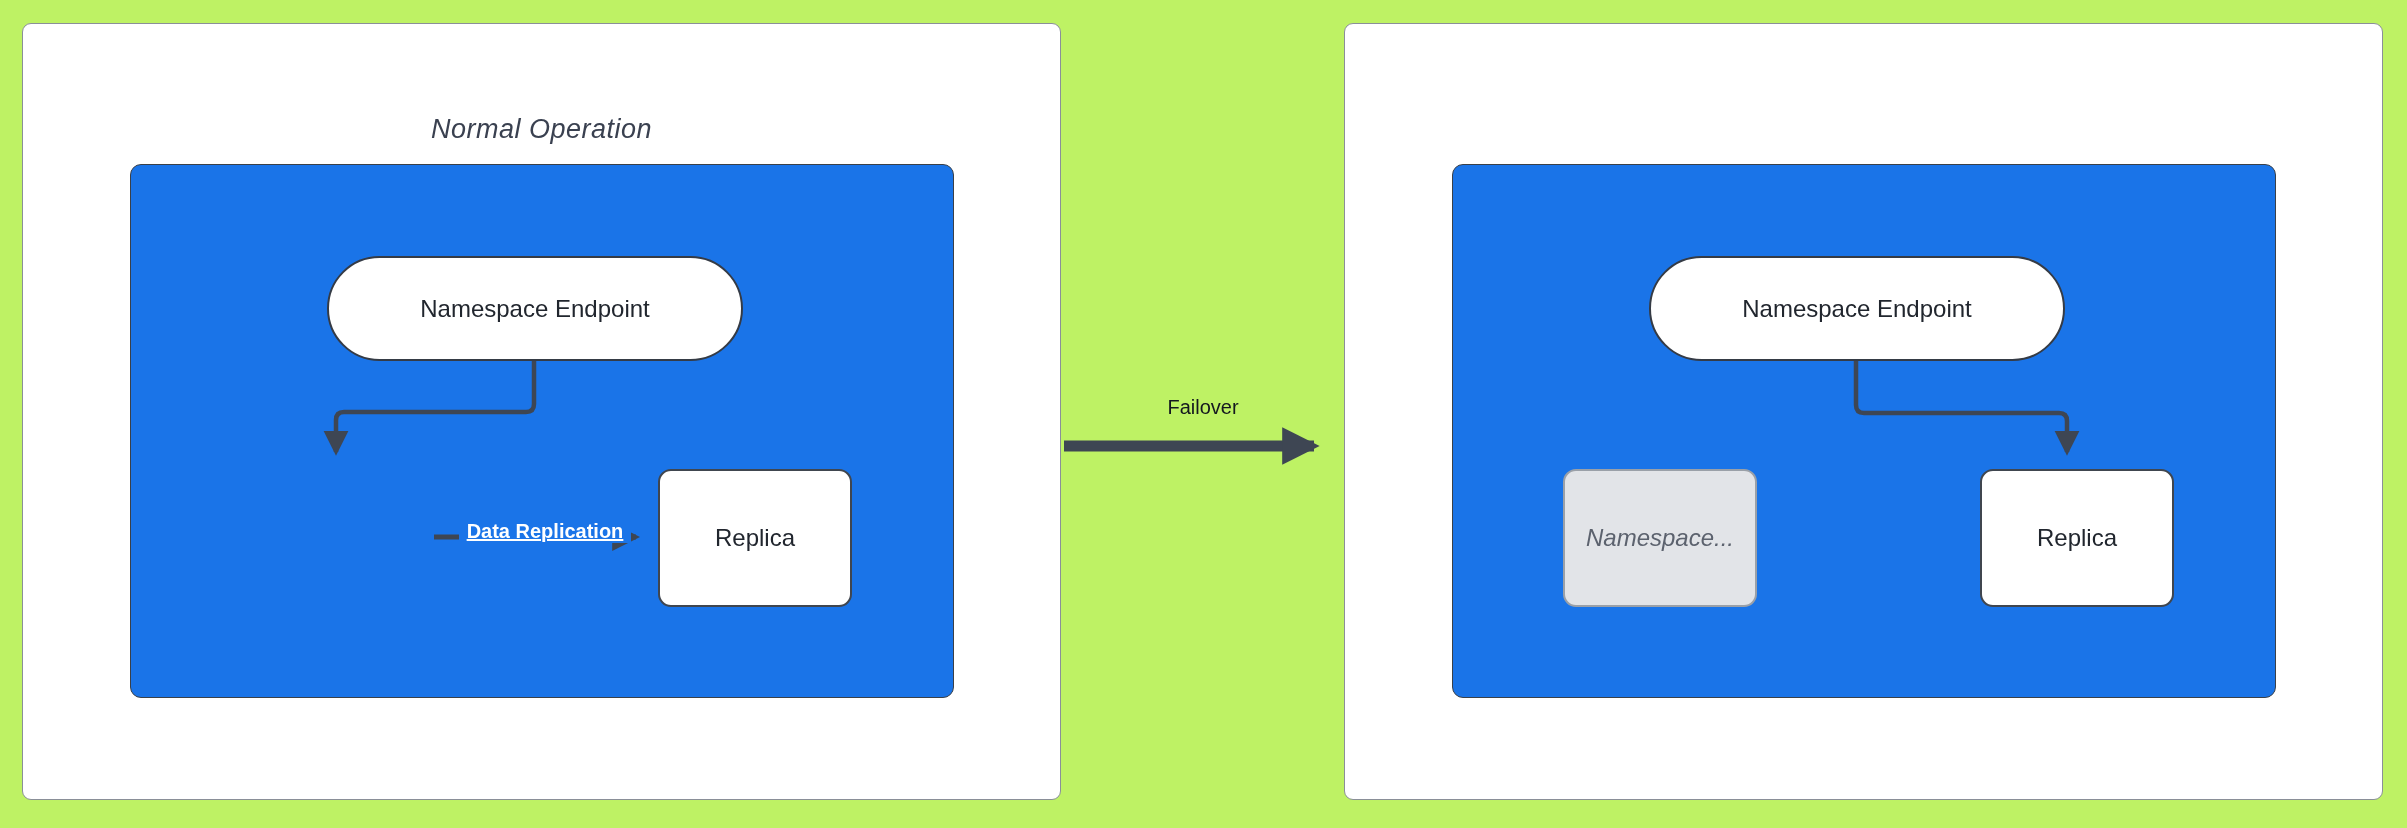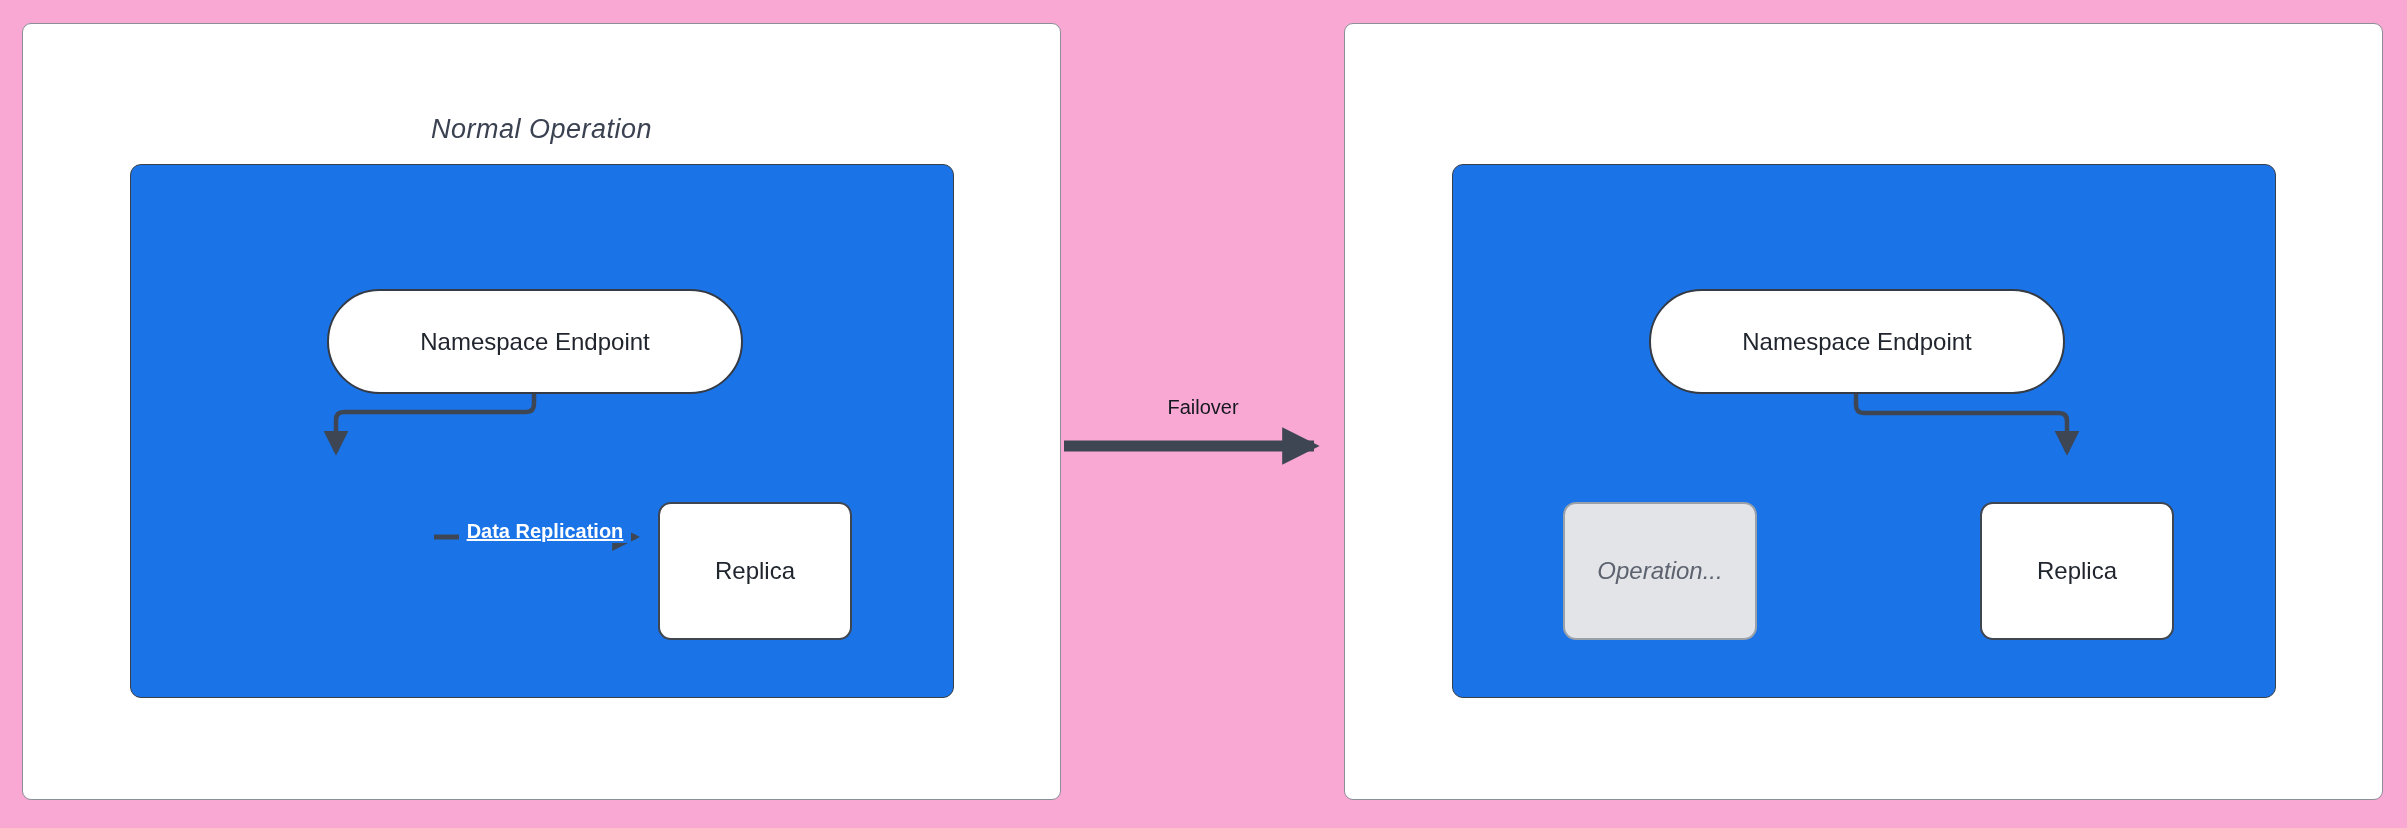--- a/index.html
+++ b/index.html
@@ -5,21 +5,21 @@
   html, body {
     margin: 0;
     padding: 0;
     background: #ffffff;
     font-family: "Liberation Sans", "DejaVu Sans", sans-serif;
   }
   .canvas {
     position: relative;
     width: 2407px;
     height: 828px;
-    background: #f9a8d4;
+    background: #bef264;
     overflow: hidden;
   }
   .panel {
     position: absolute;
     top: 23px;
     width: 1039px;
     height: 777px;
     background: #ffffff;
     border: 1px solid #8a8f98;
     border-radius: 9px;
@@ -52,21 +52,20 @@
     position: absolute;
     box-sizing: border-box;
     display: flex;
     align-items: center;
     justify-content: center;
     text-align: center;
     font-size: 24px;
     color: #21262e;
     line-height: 1.3;
     z-index: 3;
-    margin-top: 33px;
   }
   .stadium {
     left: 196px;
     top: 91px;
     width: 416px;
     height: 105px;
     background: #ffffff;
     border: 2px solid #353b45;
     border-radius: 60px;
   }
@@ -135,21 +134,21 @@
       </div>
     </div>
   </div>
 
   <div class="panel right">
     <div class="blue-box">
       <div class="node stadium">
         <span>Namespace Endpoint</span>
       </div>
       <div class="node rect-node pos-a disabled">
-        <span>Operation...</span>
+        <span>Namespace...</span>
       </div>
       <div class="node rect-node pos-b">
         <span>Replica</span>
       </div>
     </div>
   </div>
 
   <svg class="edges" width="2407" height="828" viewBox="0 0 2407 828" xmlns="http://www.w3.org/2000/svg">
     <defs>
       <marker id="ah" viewBox="0 0 10 10" refX="8.5" refY="5" markerWidth="5.6" markerHeight="5.6" orient="auto-start-reverse" markerUnits="strokeWidth">

